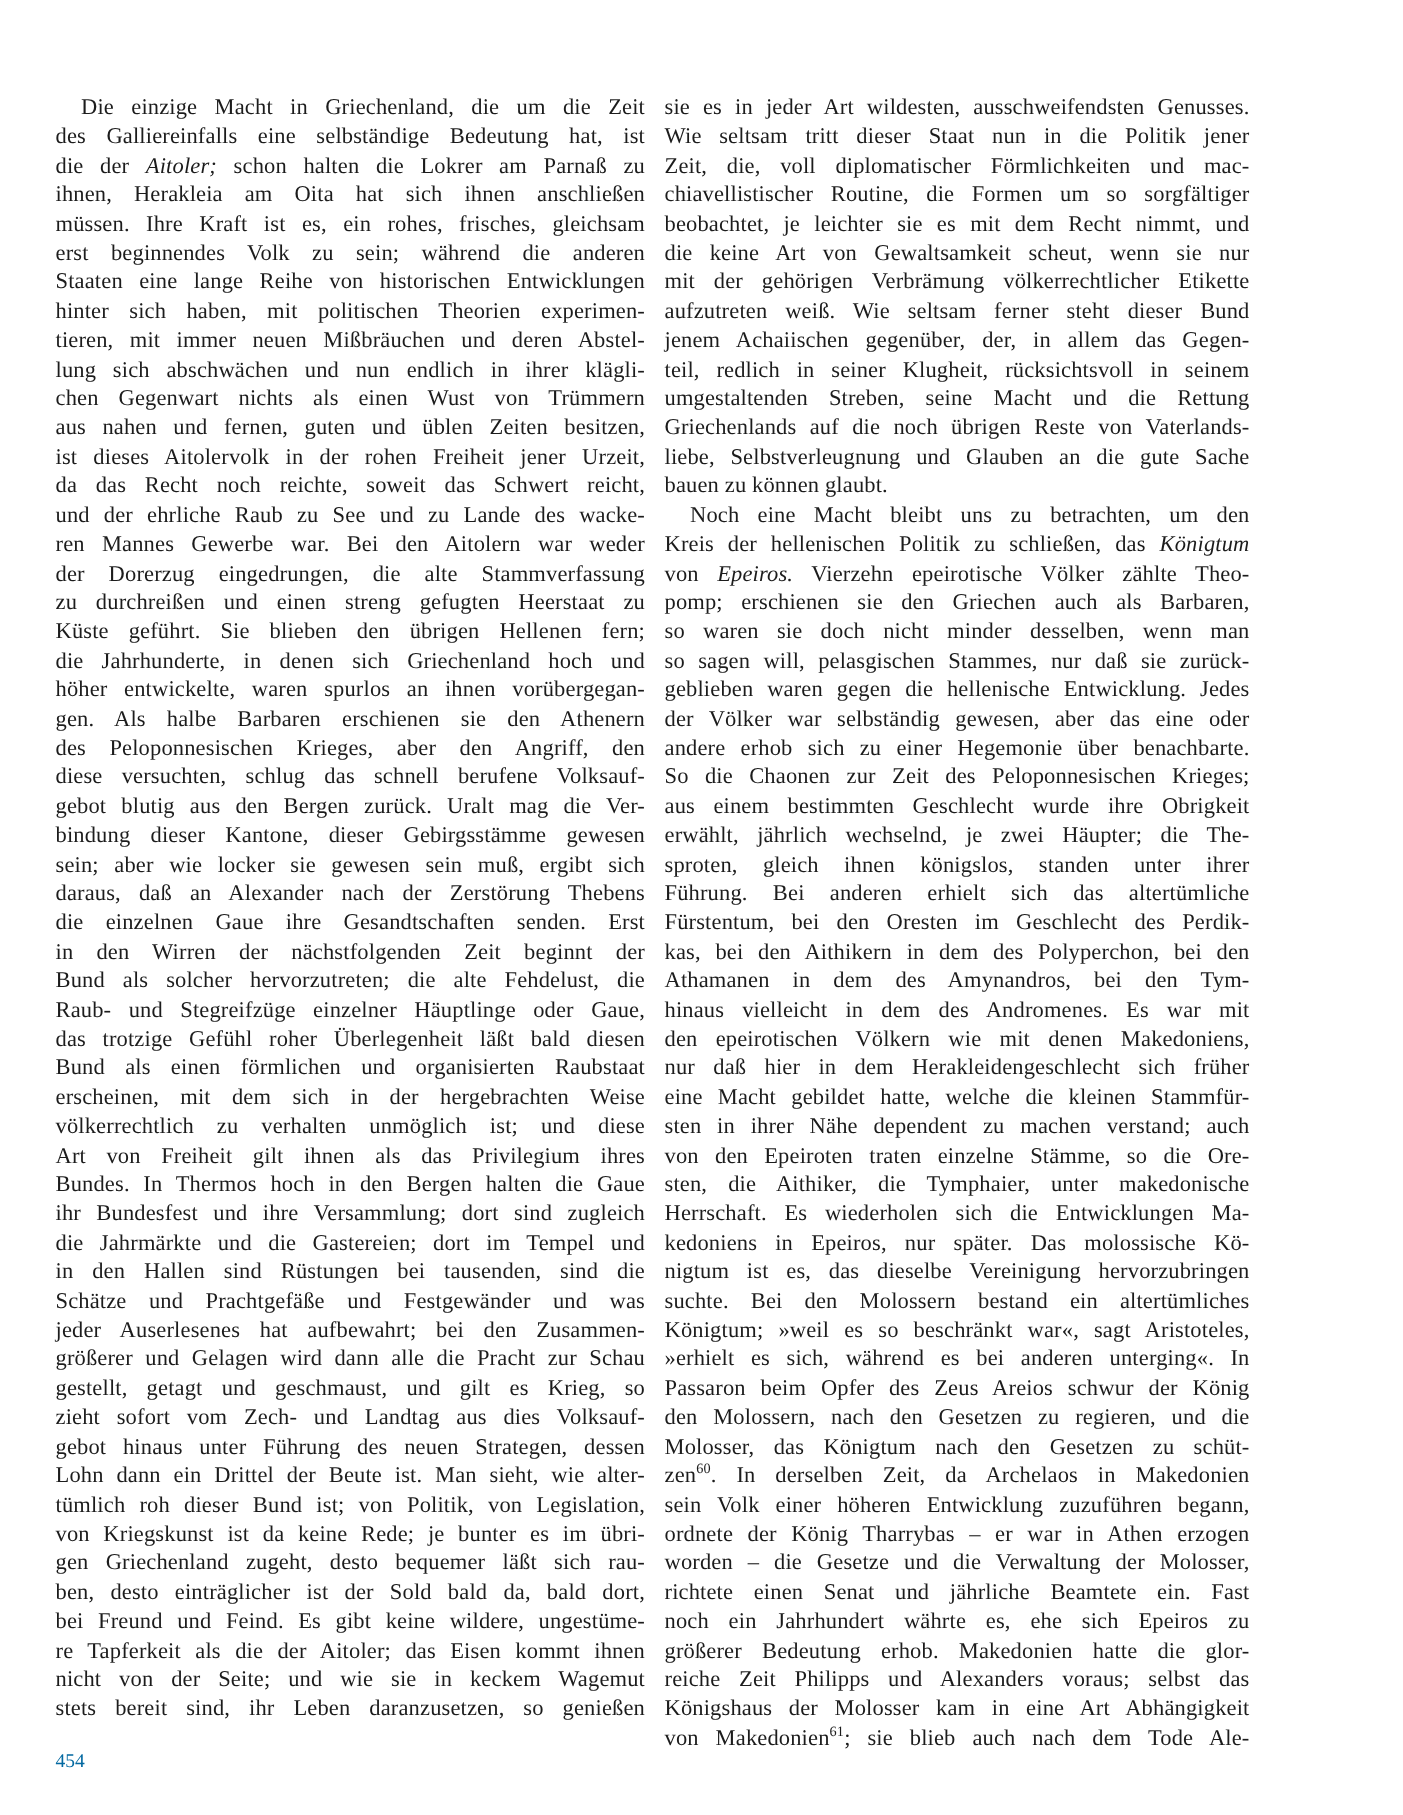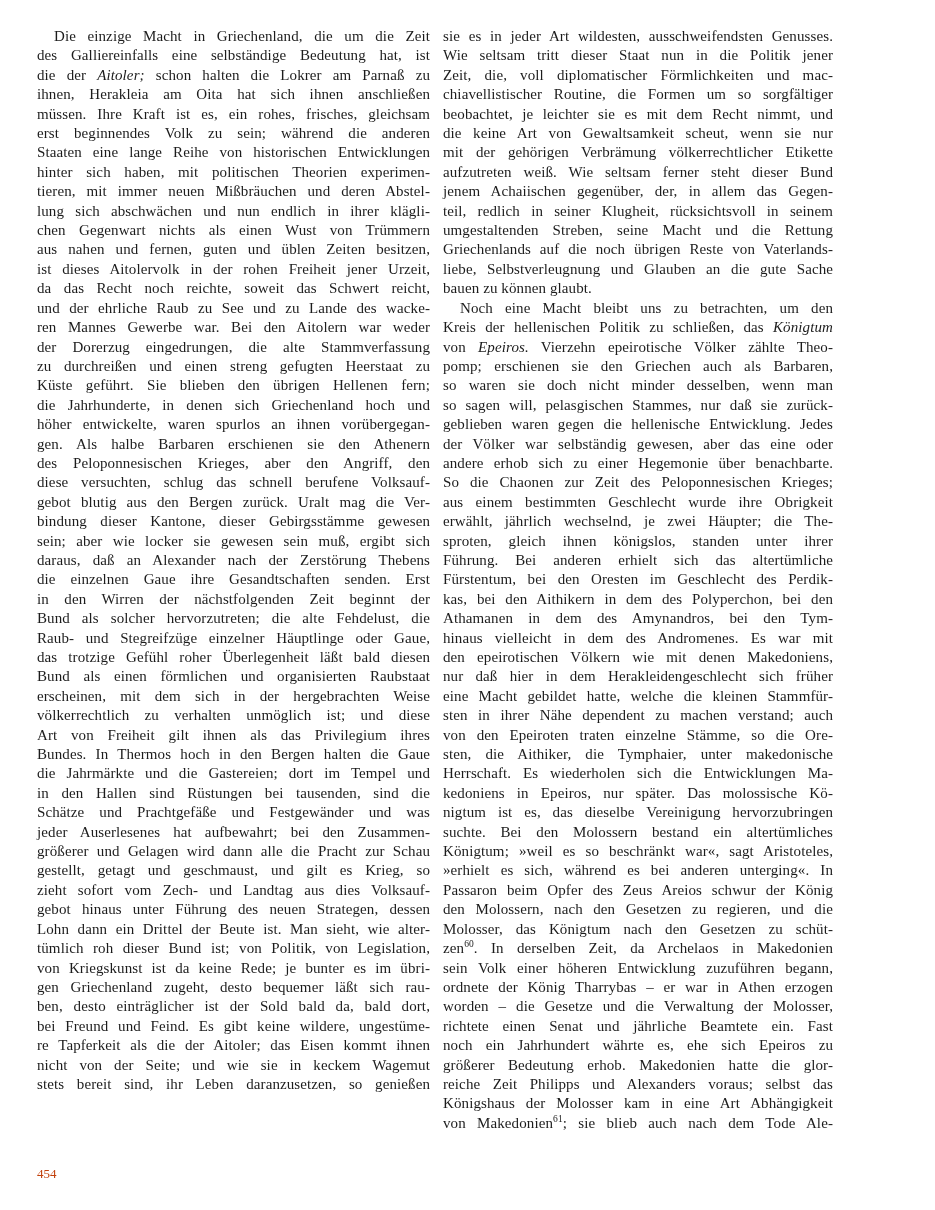--- a/index.html
+++ b/index.html
@@ -11,21 +11,21 @@
     position: relative;
     width: 935px;
     height: 1210px;
     background: #ffffff;
     color: #1c1c1c;
     font-family: "Liberation Serif", "DejaVu Serif", serif;
     overflow: hidden;
   }
   .columns {
     position: absolute;
-    top: 27px;
+    top: 63px;
     left: 37px;
     display: flex;
     gap: 13px;
   }
   .column {
     width: 393px;
   }
   .column.right {
     width: 390px;
   }
@@ -51,21 +51,21 @@
   .sup {
     vertical-align: super;
     font-size: 9.5px;
     line-height: 0;
   }
   .page-number {
     position: absolute;
     left: 37px;
     top: 1166px;
     font-size: 13px;
-    color: #c2410c;
+    color: #0369a1;
   }
 </style>
 </head>
 <body>
 
 <div class="page">
   <div class="columns">
     <div class="column left">
         <div class="line indent"><span>Die einzige Macht in Griechenland, die um die Zeit</span></div>
         <div class="line"><span>des Galliereinfalls eine selbständige Bedeutung hat, ist</span></div>
@@ -98,20 +98,21 @@
         <div class="line"><span>die einzelnen Gaue ihre Gesandtschaften senden. Erst</span></div>
         <div class="line"><span>in den Wirren der nächstfolgenden Zeit beginnt der</span></div>
         <div class="line"><span>Bund als solcher hervorzutreten; die alte Fehdelust, die</span></div>
         <div class="line"><span>Raub- und Stegreifzüge einzelner Häuptlinge oder Gaue,</span></div>
         <div class="line"><span>das trotzige Gefühl roher Überlegenheit läßt bald diesen</span></div>
         <div class="line"><span>Bund als einen förmlichen und organisierten Raubstaat</span></div>
         <div class="line"><span>erscheinen, mit dem sich in der hergebrachten Weise</span></div>
         <div class="line"><span>völkerrechtlich zu verhalten unmöglich ist; und diese</span></div>
         <div class="line"><span>Art von Freiheit gilt ihnen als das Privilegium ihres</span></div>
         <div class="line"><span>Bundes. In Thermos hoch in den Bergen halten die Gaue</span></div>
+        <div class="line"><span>ihr Bundesfest und ihre Versammlung; dort sind zugleich</span></div>
         <div class="line"><span>die Jahrmärkte und die Gastereien; dort im Tempel und</span></div>
         <div class="line"><span>in den Hallen sind Rüstungen bei tausenden, sind die</span></div>
         <div class="line"><span>Schätze und Prachtgefäße und Festgewänder und was</span></div>
         <div class="line"><span>jeder Auserlesenes hat aufbewahrt; bei den Zusammen-</span></div>
         <div class="line"><span>größerer und Gelagen wird dann alle die Pracht zur Schau</span></div>
         <div class="line"><span>gestellt, getagt und geschmaust, und gilt es Krieg, so</span></div>
         <div class="line"><span>zieht sofort vom Zech- und Landtag aus dies Volksauf-</span></div>
         <div class="line"><span>gebot hinaus unter Führung des neuen Strategen, dessen</span></div>
         <div class="line"><span>Lohn dann ein Drittel der Beute ist. Man sieht, wie alter-</span></div>
         <div class="line"><span>tümlich roh dieser Bund ist; von Politik, von Legislation,</span></div>

